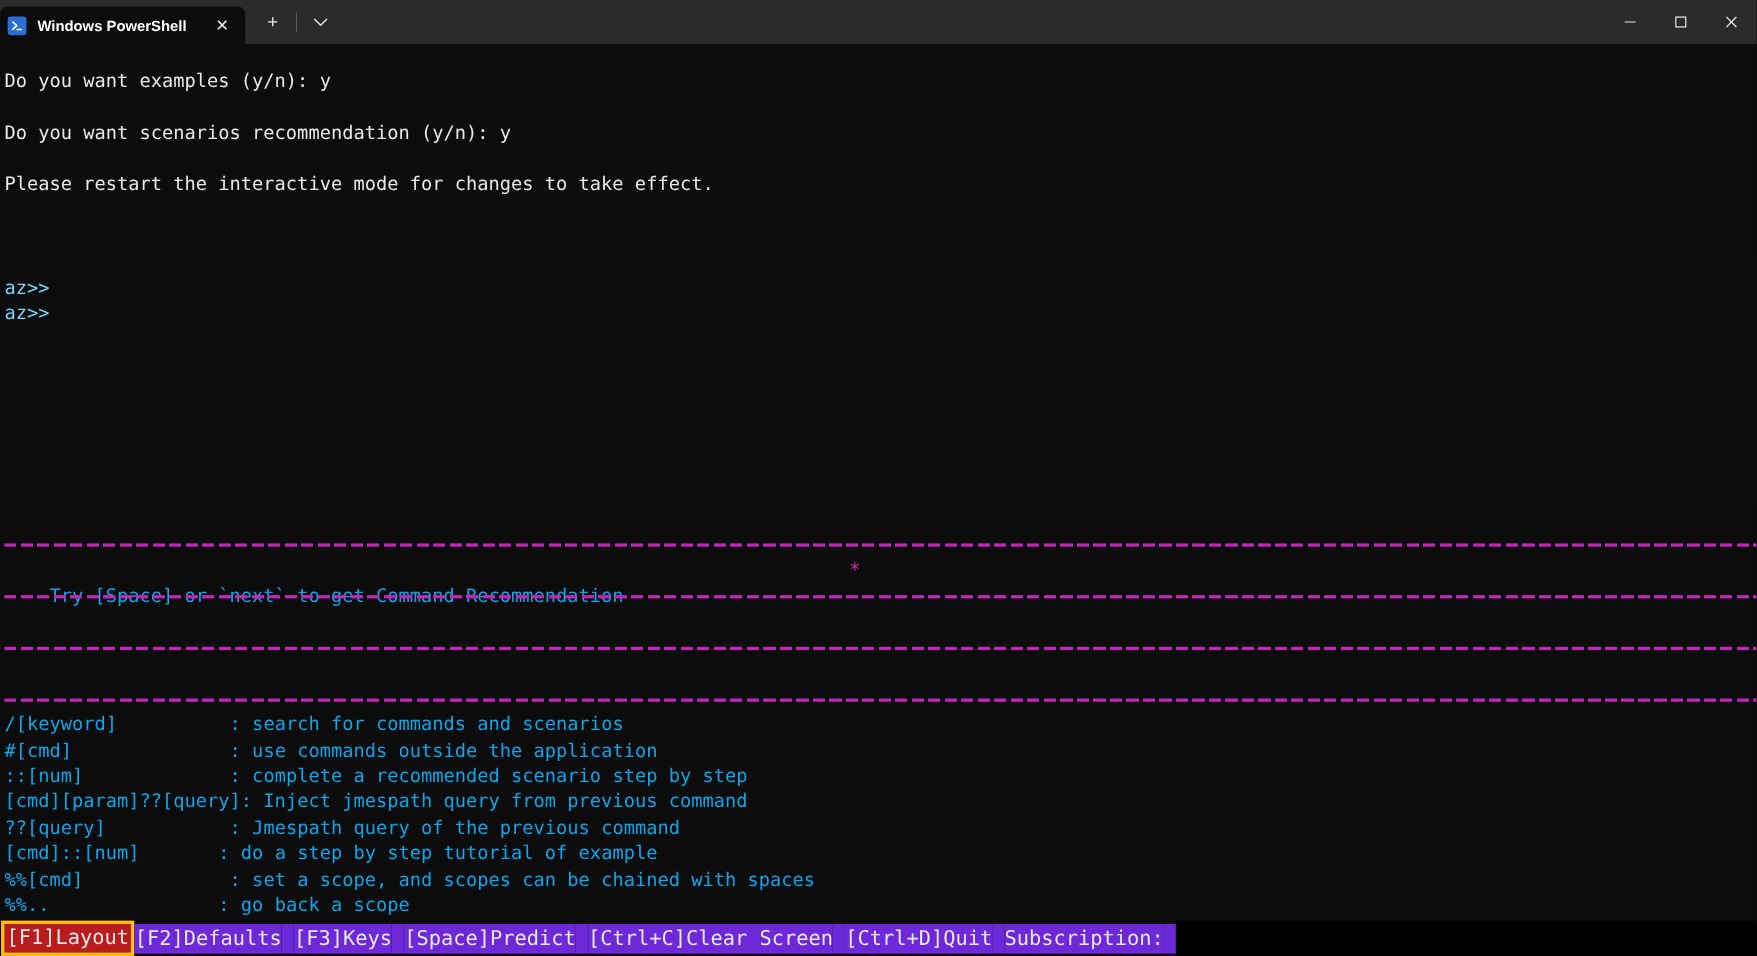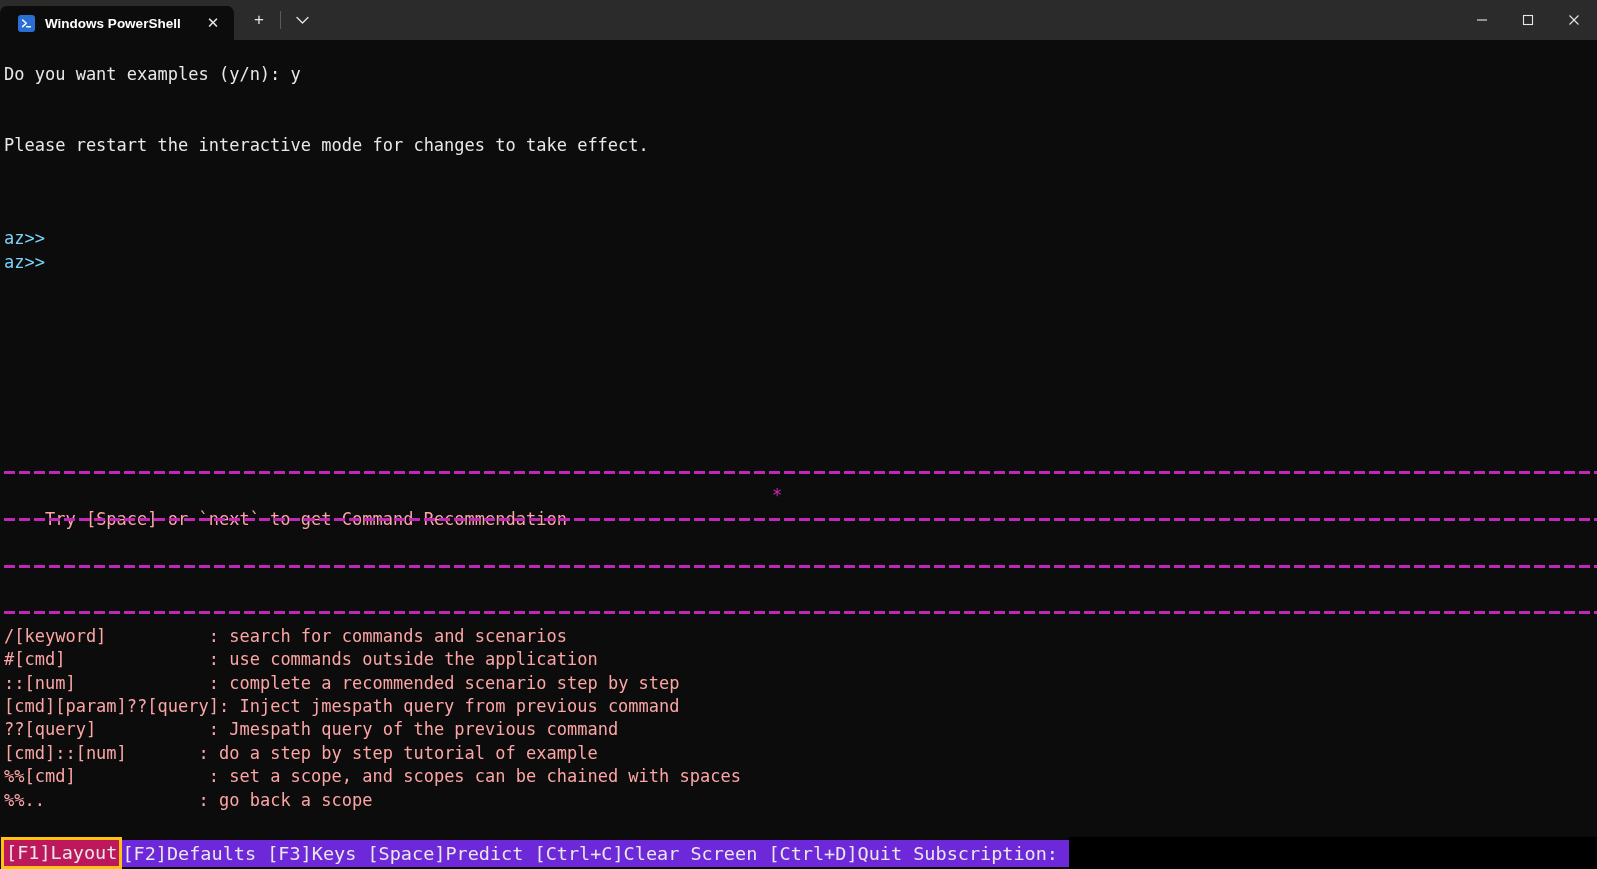--- a/index.html
+++ b/index.html
@@ -26,21 +26,21 @@
   .tabstrip {
     display: flex;
     align-items: flex-end;
     height: 40px;
   }
   .tab {
     display: flex;
     align-items: center;
     height: 34px;
     margin-top: 6px;
-    padding: 0 6px 0 18px;
+    padding: 0 6px 0 7px;
     min-width: 210px;
     background: #0c0c0c;
     border-radius: 7px 7px 0 0;
     gap: 10px;
   }
   .tab-icon {
     width: 17px;
     height: 17px;
     border-radius: 3px;
     background: #2b6fd4;
@@ -123,21 +123,21 @@
     overflow: hidden;
   }
   .row {
     white-space: pre;
     padding-left: 4px;
     height: 23.4px;
   }
   .blank { height: 23.4px; }
 
   .c-white  { color: #e8e8e8; }
-  .c-cyan   { color: #fca5a5; }
+  .c-cyan   { color: #0ea5e9; }
   .c-mag    { color: #7dd3fc; }
   .c-magb   { color: #d926bd; }
 
   
   .sep {
     height: 23.4px;
     position: relative;
   }
   .sep::before {
     content: "";
@@ -162,21 +162,21 @@
     height: 32px;
     background: #0c0c0c;
     display: flex;
     align-items: center;
     font-family: "DejaVu Sans Mono", monospace;
     font-size: 18.5px;
     white-space: pre;
     color: #e8e8e8;
   }
   .sb-key-active {
-    background: #be185d;
+    background: #b91c1c;
     border: 3px solid #ffc20e;
     color: #e8e8e8;
     padding: 0px 2px;
     margin-left: 1px;
     line-height: 26px;
     box-sizing: border-box;
   }
   .sb-item {
     background: #6d28d9;
     padding: 3px 0;
@@ -231,20 +231,21 @@
         </svg>
     </div>
   </div>
 </div>
 
 <div class="terminal">
 
   <div class="blank"></div>
   <div class="row c-white">Do you want examples (y/n): y</div>
   <div class="blank"></div>
+  <div class="row c-white">Do you want scenarios recommendation (y/n): y</div>
   <div class="blank"></div>
   <div class="row c-white">Please restart the interactive mode for changes to take effect.</div>
   <div class="blank"></div>
   <div class="blank"></div>
   <div class="blank"></div>
   <div class="row c-mag">az&gt;&gt;</div>
   <div class="row c-mag">az&gt;&gt;</div>
 
   <div class="blank"></div>
   <div class="blank"></div>

